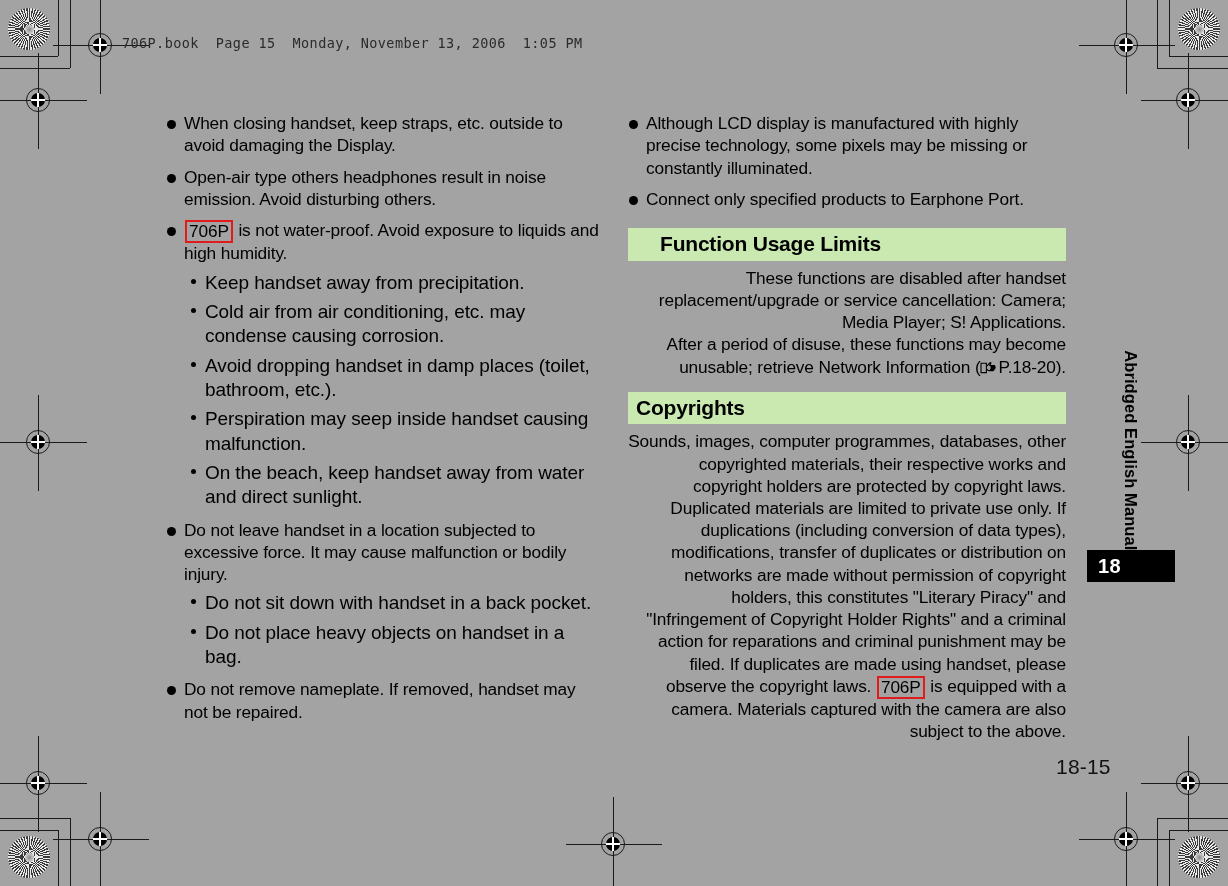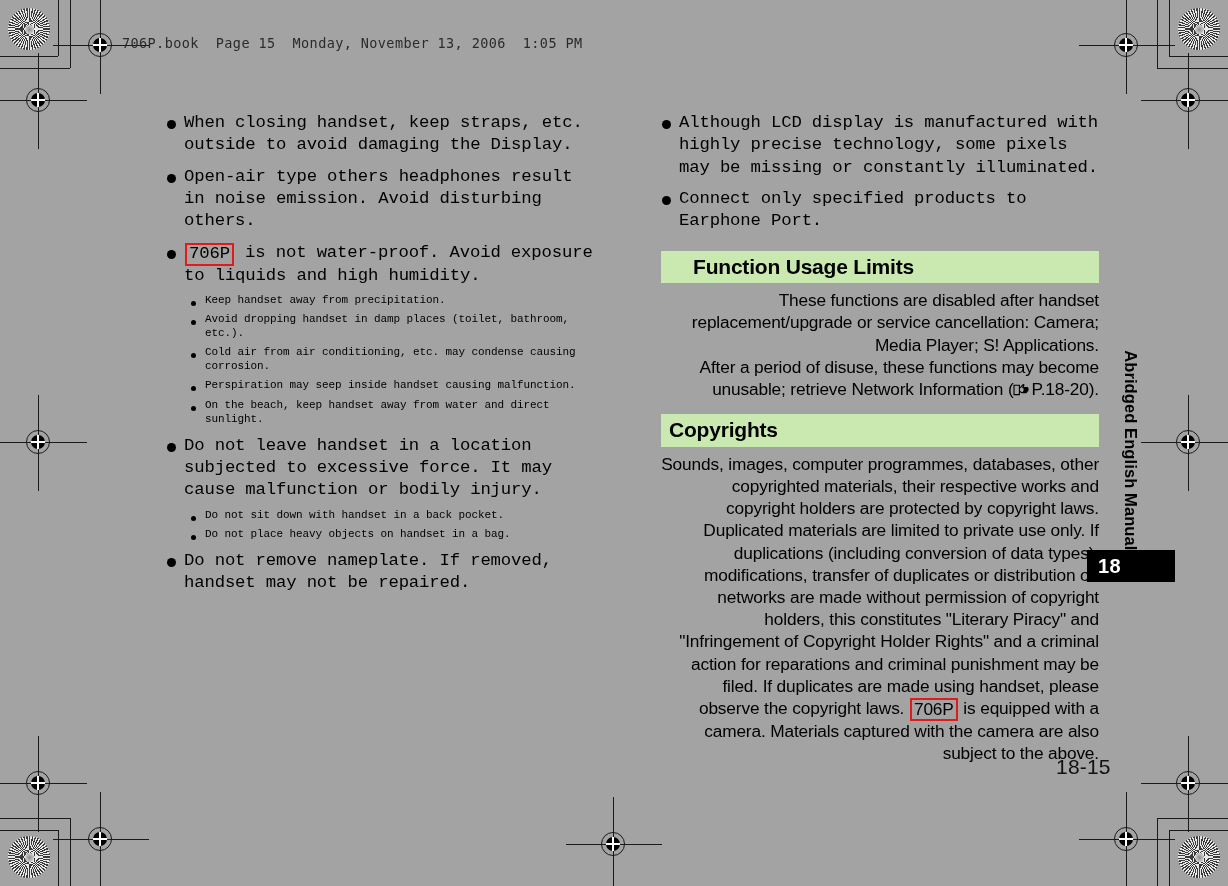--- a/index.html
+++ b/index.html
@@ -101,55 +101,54 @@
     position: absolute;
     left: 0; top: 0;
     width: 1228px;
     height: 886px;
   }
   .col {
     position: absolute;
     top: 112px;
   }
   .col-left  { left: 166px; width: 437px; }
-  .col-right { left: 661px; width: 438px; }
+  .col-right { left: 628px; width: 438px; }
 
   
   ul.blist, ul.slist {
     list-style: none;
     margin: 0;
     padding: 0;
   }
   ul.blist > li {
     position: relative;
     padding-left: 18px;
     margin-bottom: 9px;
     font-size: 17.3px;
     line-height: 1.29;
     letter-spacing: -0.15px;
-    font-family: Liberation Mono, monospace;
   }
   ul.blist > li::before {
     content: "";
     position: absolute;
     left: 1px;
     top: 8px;
     width: 9px; height: 9px;
     border-radius: 50%;
     background: #000;
   }
 
   ul.slist {
     margin: 6px 0 4px 0;
   }
   ul.slist > li {
     position: relative;
     padding-left: 21px;
     margin-bottom: 5px;
-    font-size: 11px;
+    font-size: 19px;
     line-height: 1.28;
     letter-spacing: -0.1px;
   }
   ul.slist > li::before {
     content: "";
     position: absolute;
     left: 7px;
     top: 8px;
     width: 5px; height: 5px;
     border-radius: 50%;
@@ -354,22 +353,22 @@
         </li>
 
         <li>
           <span>Open-air type others headphones result in noise emission. Avoid disturbing others.</span>
         </li>
 
         <li>
           <span class="model-tag">706P</span><span> is not water-proof. Avoid exposure to liquids and high humidity.</span>
           <ul class="slist">
             <li>Keep handset away from precipitation.</li>
+            <li>Cold air from air conditioning, etc. may condense causing corrosion.</li>
             <li>Avoid dropping handset in damp places (toilet, bathroom, etc.).</li>
-            <li>Cold air from air conditioning, etc. may condense causing corrosion.</li>
             <li>Perspiration may seep inside handset causing malfunction.</li>
             <li>On the beach, keep handset away from water and direct sunlight.</li>
           </ul>
         </li>
 
         <li>
           <span>Do not leave handset in a location subjected to excessive force. It may cause malfunction or bodily injury.</span>
           <ul class="slist sub-indent">
             <li>Do not sit down with handset in a back pocket.</li>
             <li>Do not place heavy objects on handset in a bag.</li>

